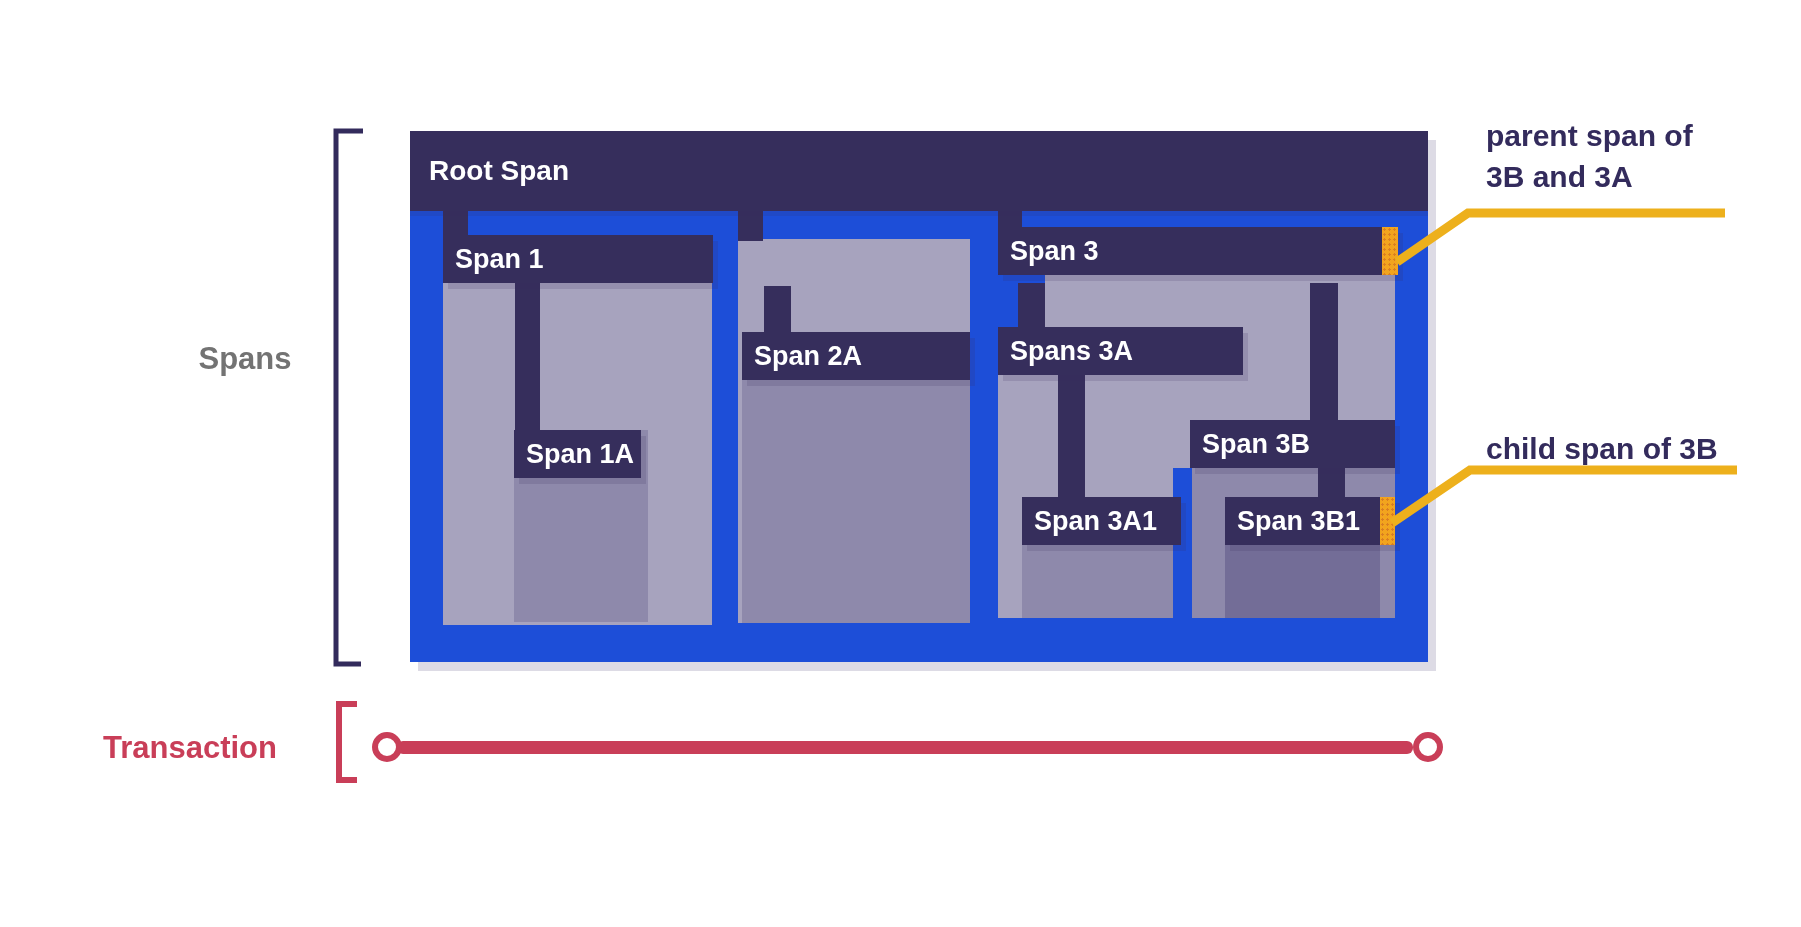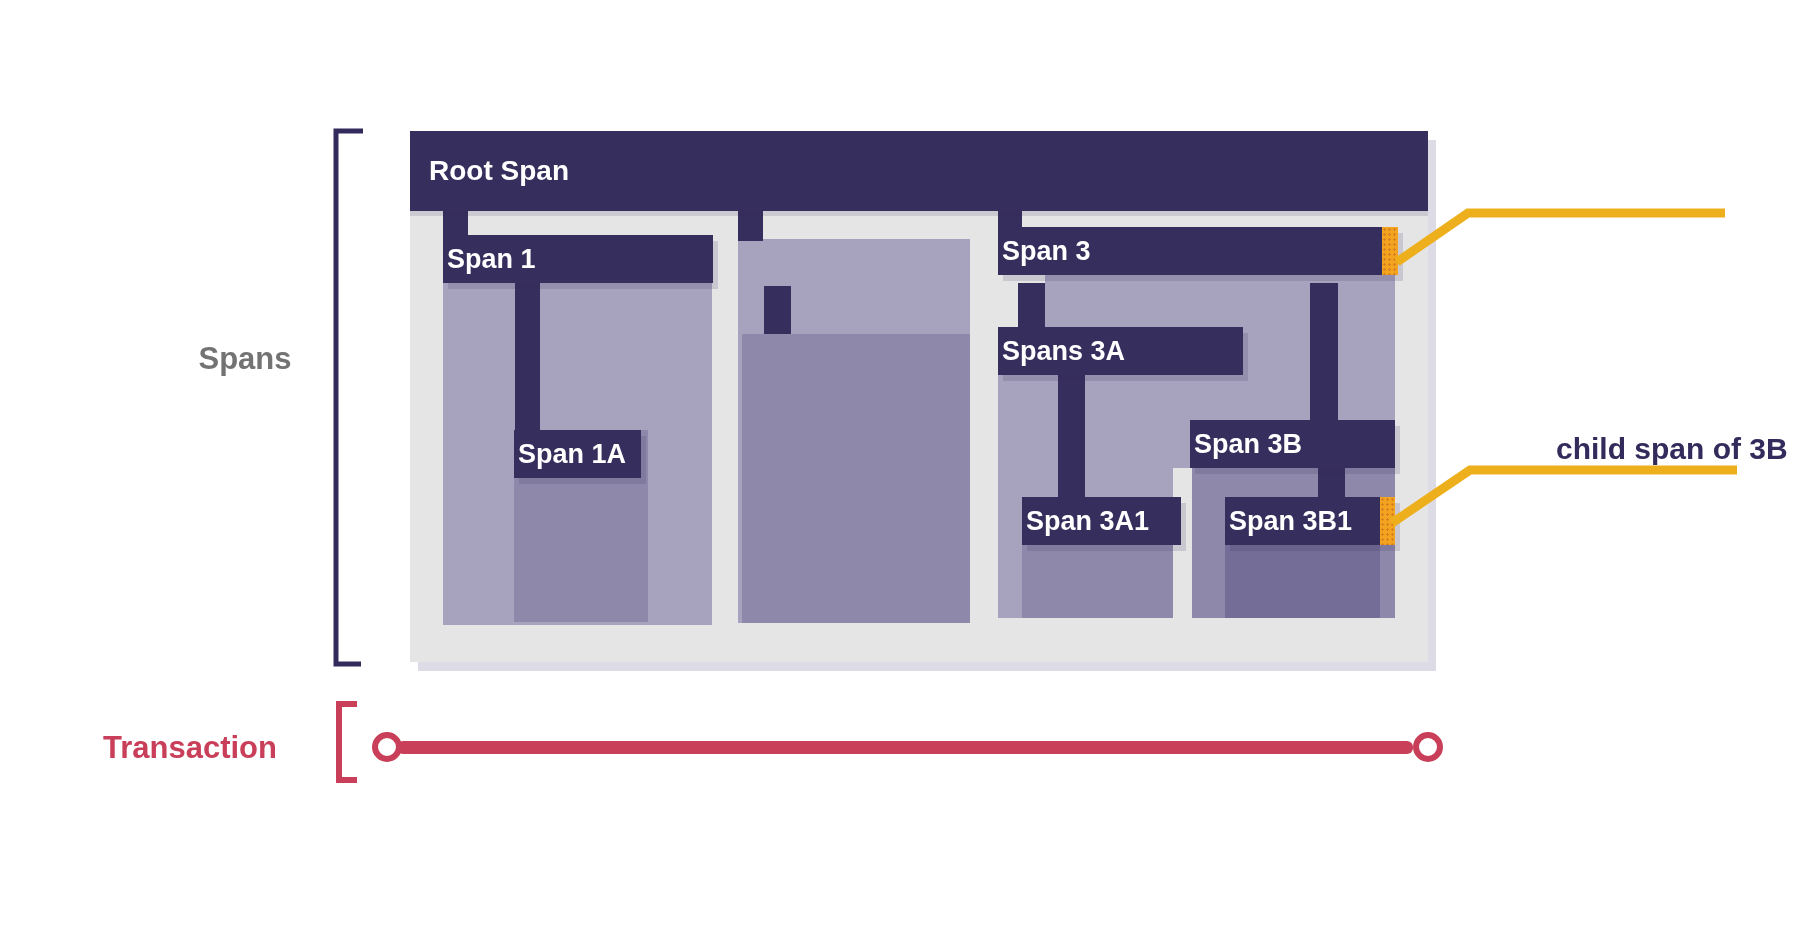--- a/index.html
+++ b/index.html
@@ -2,55 +2,55 @@
 <html><head>
 <meta charset="utf-8">
 <style>
   * { margin:0; padding:0; box-sizing:border-box; }
   html,body { width:1801px; height:927px; background:#ffffff; overflow:hidden;
               font-family:"Liberation Sans", sans-serif; }
   .stage { position:relative; width:1801px; height:927px; }
 
   
   .trace-container { position:absolute; left:410px; top:131px; width:1018px; height:531px;
-                     background:#e5e5e5; box-shadow:8px 9px 0 rgba(141,136,169,0.30); }
+                     background:#1d4ed8; box-shadow:8px 9px 0 rgba(141,136,169,0.30); }
 
   .rootbar { position:absolute; left:0; top:0; width:1018px; height:80px; background:#362e5c;
              color:#ffffff; font-size:28px; font-weight:bold; display:flex; align-items:center;
              padding-left:19px; z-index:4; box-shadow:0 5px 0 rgba(54,46,92,0.14); }
 
   .dur { position:absolute; z-index:1; }
   .dur.med  { background:#a7a3be; }
   .dur.dark { background:#8e89ab; }
   .dur.darkest { background:#736d97; }
 
   .conn { position:absolute; background:#362e5c; z-index:2; }
 
   .bar { position:absolute; height:48px; background:#362e5c; color:#ffffff; z-index:3;
          font-size:27px; font-weight:bold; display:flex; align-items:center;
-         padding-left:4px; box-shadow:5px 6px 0 rgba(54,46,92,0.16); }
+         padding-left:12px; box-shadow:5px 6px 0 rgba(54,46,92,0.16); }
 
   .tip { position:absolute; top:0; right:0; height:48px; background-color:#f2a41e;
          background-image:radial-gradient(rgba(197,95,35,0.55) 1.3px, transparent 1.4px);
          background-size:5px 5px; z-index:5; }
 
   
   svg.overlay { position:absolute; left:0; top:0; z-index:6; pointer-events:none; }
 
   
   .spans-label { position:absolute; left:170px; top:341px; width:150px; text-align:center;
                  font-size:31px; font-weight:bold; color:#737373; }
   .tx-label { position:absolute; left:75px; top:730px; width:230px; text-align:center;
               font-size:31px; font-weight:bold; color:#c93e58; }
 
   
   .annotation { position:absolute; font-size:30px; font-weight:bold; color:#332b5c;
                 line-height:41px; white-space:nowrap; z-index:7; }
   .annotation.parent { left:1486px; top:115px; }
-  .annotation.child  { left:1556px; top:428px; }
+  .annotation.child  { left:1486px; top:428px; }
 
   
   .tx-line { position:absolute; left:397px; top:741px; width:1016px; height:13px;
              background:#c93e58; border-radius:6px; z-index:2; }
   .tx-ring { position:absolute; width:30px; height:30px; border:6px solid #c93e58;
              border-radius:50%; background:#ffffff; z-index:3; }
   .tx-ring.start { left:372px; top:732px; }
   .tx-ring.end   { left:1413px; top:732px; }
 </style>
 </head>
@@ -87,20 +87,23 @@
     <div class="conn" style="left:900px; top:152px; width:28px; height:139px;"></div>
     <div class="conn" style="left:648px; top:244px; width:27px; height:124px;"></div>
     <div class="conn" style="left:908px; top:337px; width:27px; height:31px;"></div>
 
     <div class="bar" style="left:33px; top:104px; width:270px;">
       <span>Span 1</span>
     </div>
     <div class="bar" style="left:104px; top:299px; width:127px;">
       <span>Span 1A</span>
     </div>
+    <div class="bar" style="left:332px; top:201px; width:228px;">
+      <span>Span 2A</span>
+    </div>
     <div class="bar" style="left:588px; top:96px; width:400px;">
       <span>Span 3</span>
       <span class="tip" style="width:16px;"></span>
     </div>
     <div class="bar" style="left:588px; top:196px; width:245px;">
       <span>Spans 3A</span>
     </div>
     <div class="bar" style="left:612px; top:366px; width:159px;">
       <span>Span 3A1</span>
     </div>
@@ -113,19 +116,23 @@
     </div>
   </div>
 
   <svg class="overlay" width="1801" height="927" viewBox="0 0 1801 927">
     <polyline points="363,131 336,131 336,664 361,664" fill="none" stroke="#332b5c" stroke-width="5"></polyline>
     <polyline points="357,704 339,704 339,780 357,780" fill="none" stroke="#c93e58" stroke-width="6"></polyline>
     <polyline points="1397,262 1468,213 1725,213" fill="none" stroke="#edb01c" stroke-width="9" stroke-linejoin="miter"></polyline>
     <polyline points="1392,523 1470,470 1737,470" fill="none" stroke="#edb01c" stroke-width="9" stroke-linejoin="miter"></polyline>
   </svg>
 
+  <div class="annotation parent">
+    <div>parent span of</div>
+    <div>3B and 3A</div>
+  </div>
   <div class="annotation child">child span of 3B</div>
 
   <div class="tx-line"></div>
   <div class="tx-ring start"></div>
   <div class="tx-ring end"></div>
 
 </div>
 
 </body></html>

